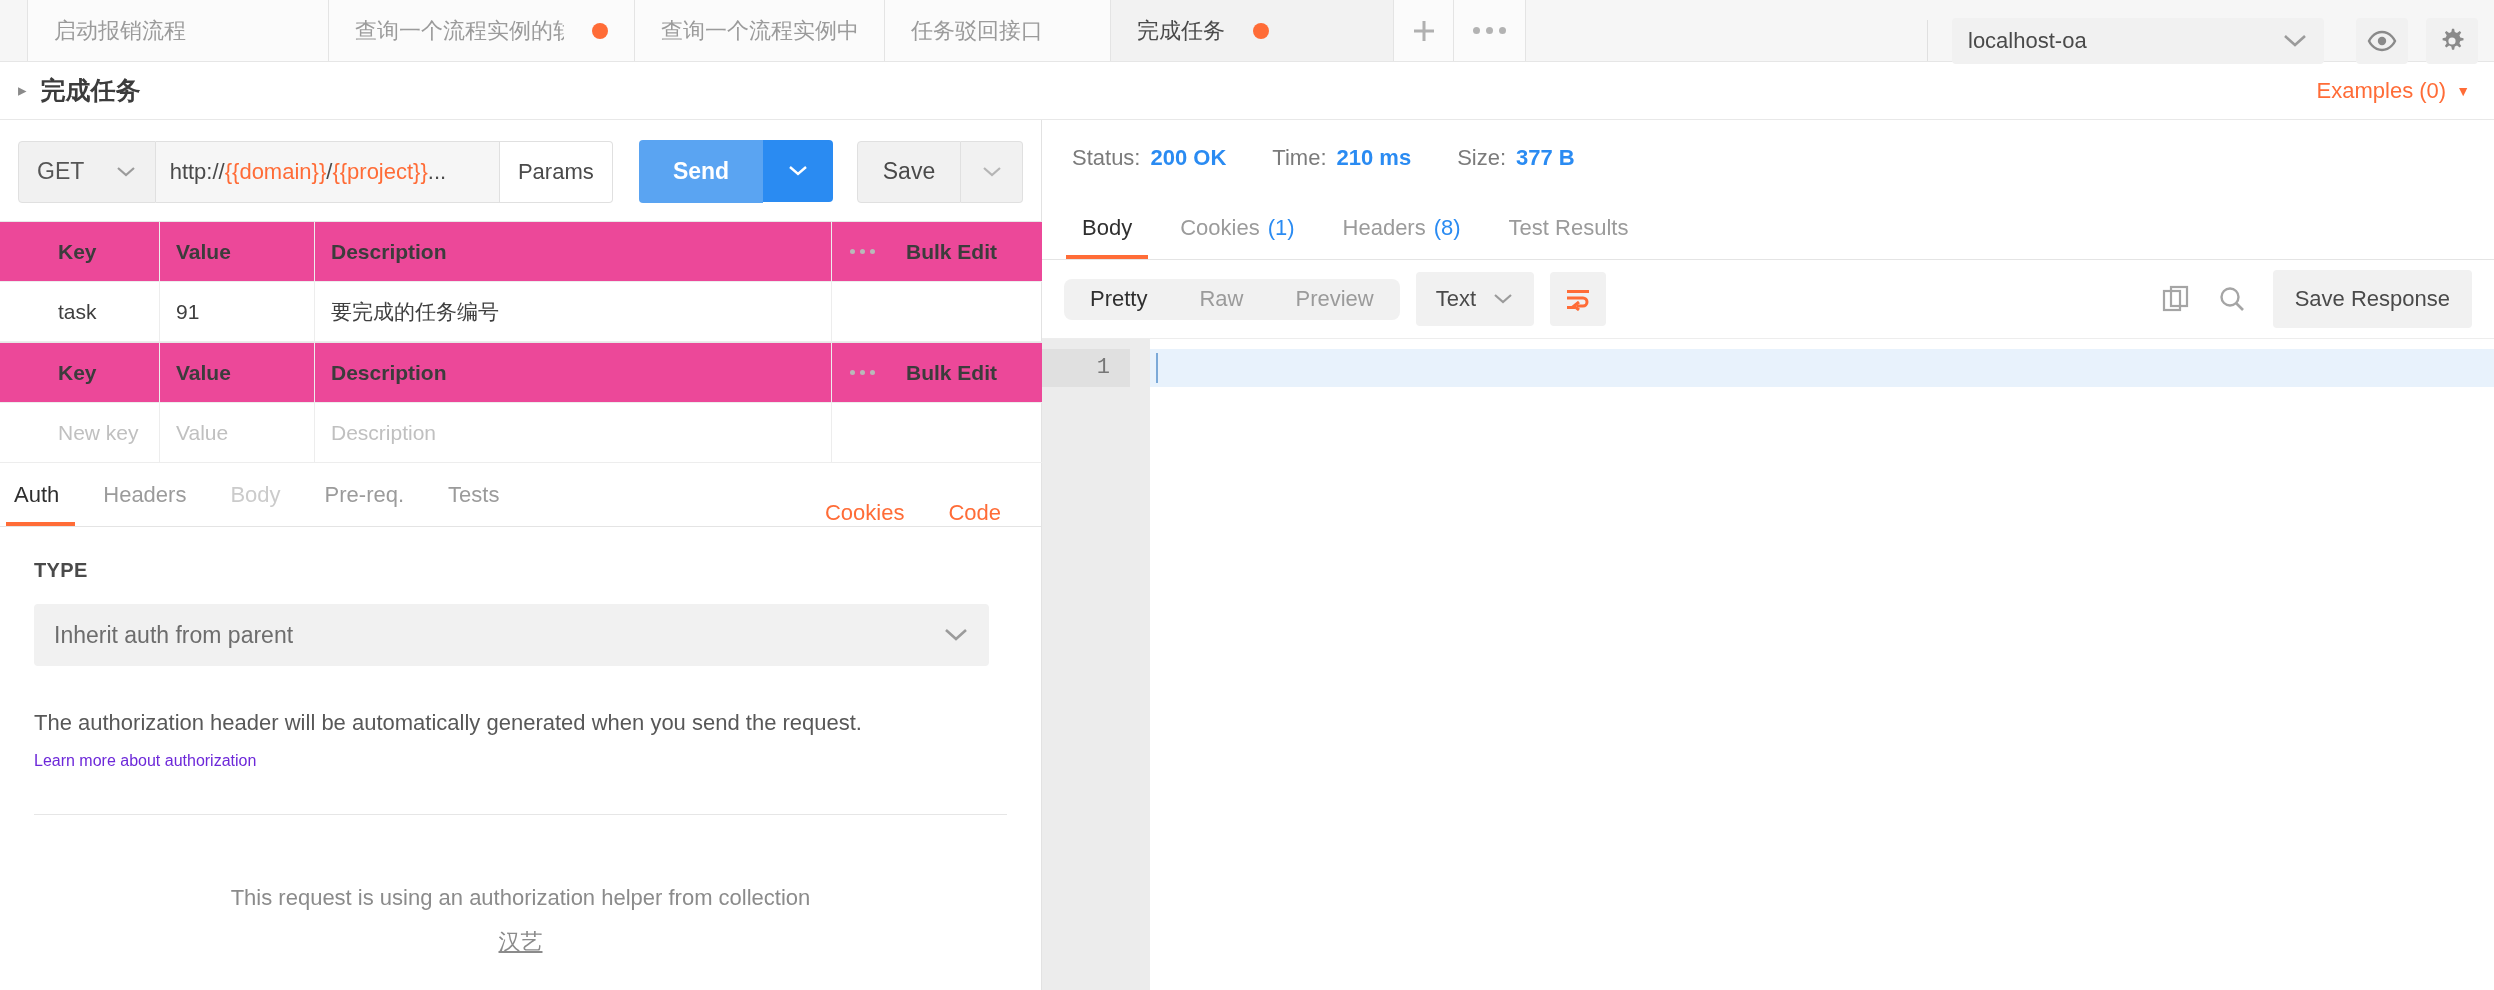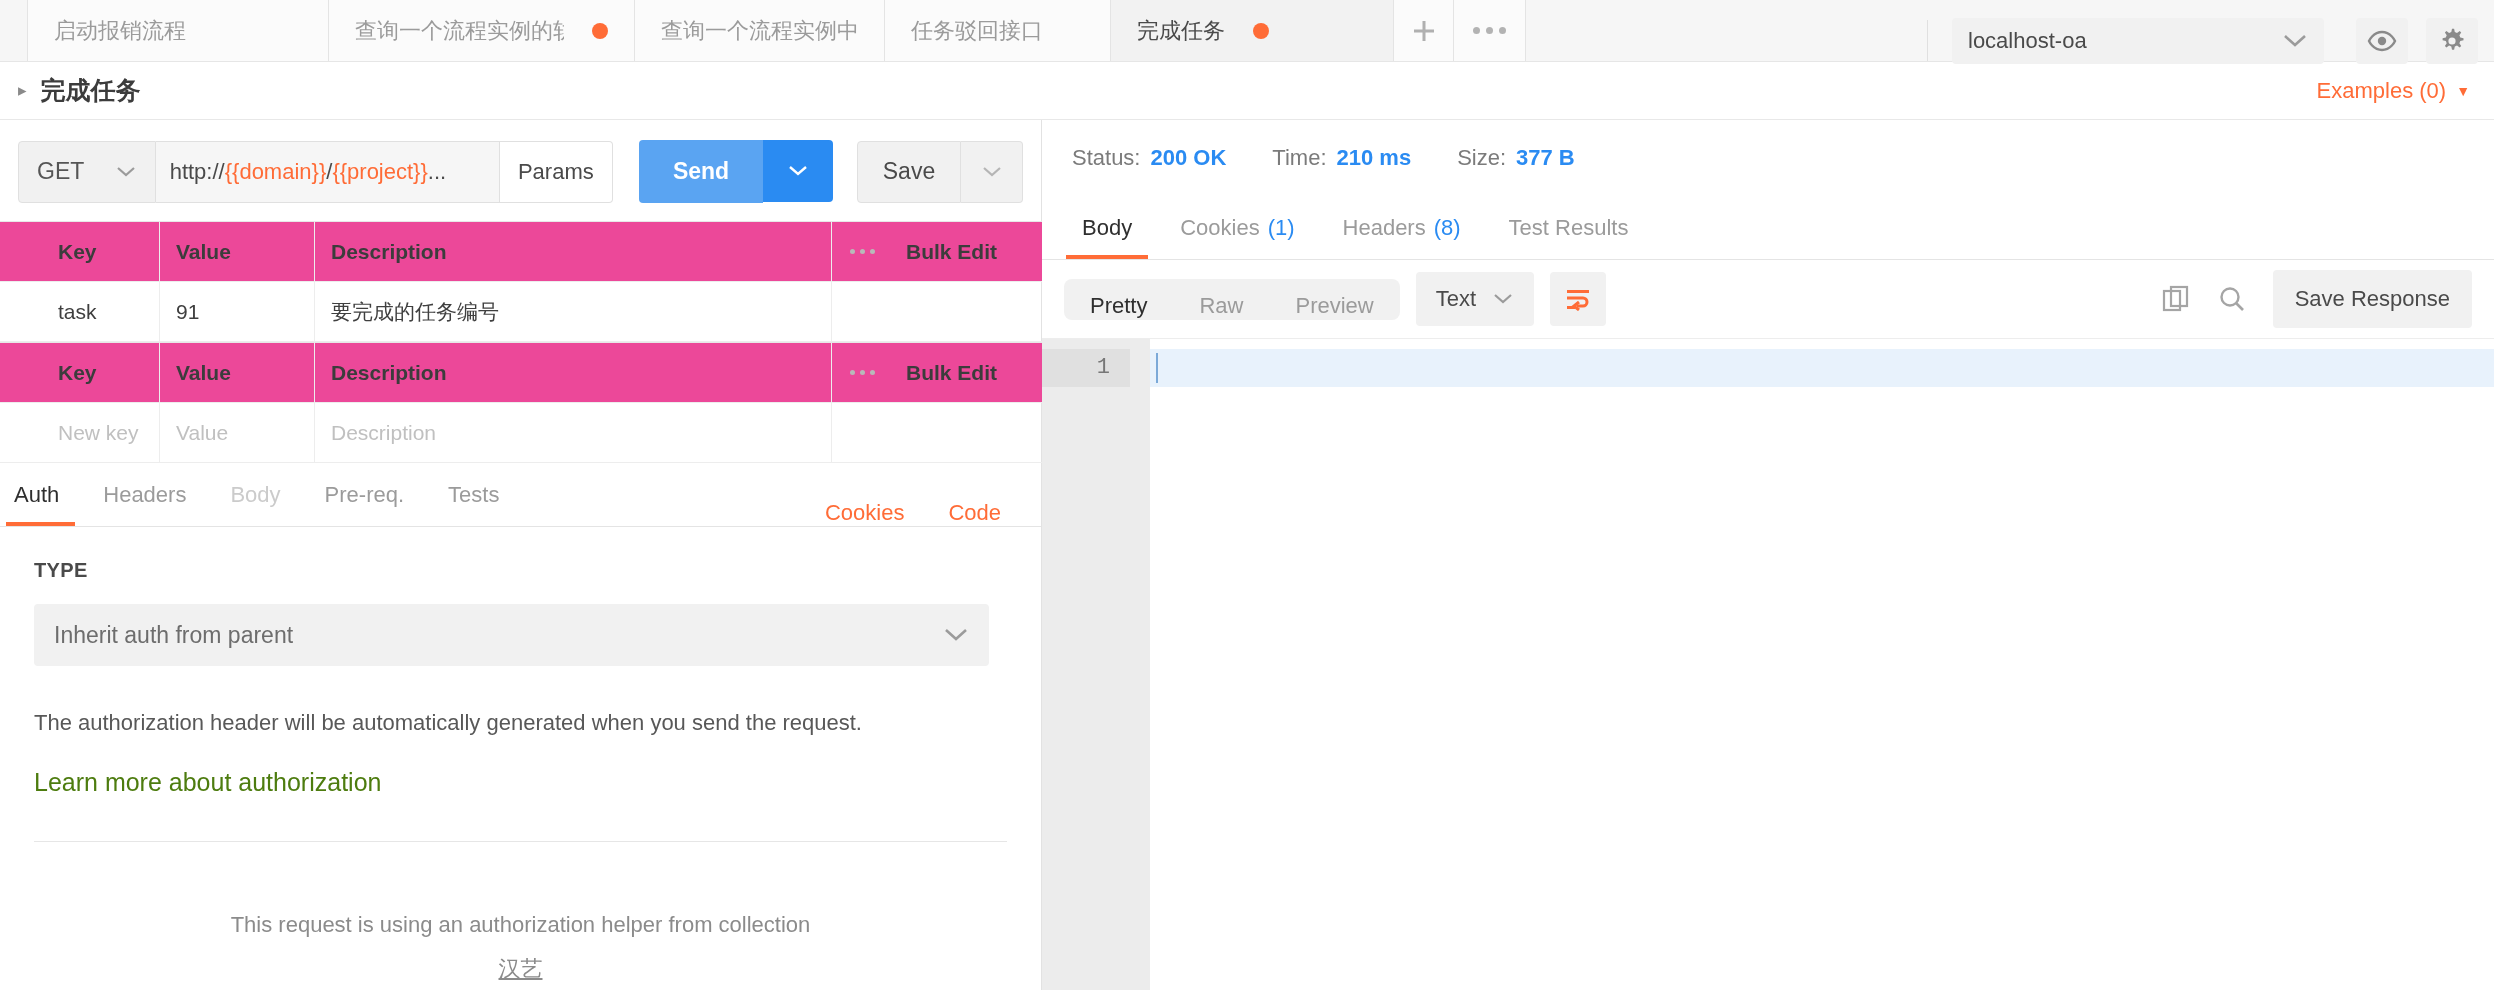--- a/index.html
+++ b/index.html
@@ -209,21 +209,21 @@
   .authbody { padding: 32px 34px 0 34px; }
   .type-label { font-size: 20px; font-weight: bold; color: #4a4a4a; letter-spacing: .4px; }
   .type-select {
     margin-top: 22px; width: 955px; height: 62px;
     background: #f1f1f1; border-radius: 4px;
     display: flex; align-items: center; justify-content: space-between;
     padding: 0 20px; cursor: pointer;
   }
   .type-select .ts-label { font-size: 23px; color: #6d6d6d; }
   .auth-note { margin-top: 44px; font-size: 22px; color: #585858; }
-  .auth-link { margin-top: 32px; font-size: 25px; color: #4d7c0f; cursor: pointer; }
+  .auth-link { margin-top: 16px; font-size: 16px; color: #6d28d9; cursor: pointer; }
   .auth-divider { margin-top: 44px; border-top: 1px solid #e6e6e6; }
   .helper-block { padding-top: 70px; text-align: center; }
   .helper-text { font-size: 22px; color: #8b8b8b; }
   .helper-coll {
     font-size: 22px; color: #8b8b8b; text-decoration: underline;
     margin-top: 16px; display: inline-block; cursor: pointer;
   }
   .helper-dot { margin-top: 20px; font-size: 20px; color: #9a9a9a; }
 
   
@@ -246,21 +246,21 @@
   .rsptab.active:after {
     content: ""; position: absolute; left: 8px; right: 8px; bottom: 0;
     height: 4px; background: #ff6c37;
   }
   .rsptab .cnt { color: #2a8bf2; }
   .viewbar {
     height: 78px; min-height: 78px; display: flex; align-items: center;
     padding: 0 22px 0 22px; gap: 16px;
   }
   .seg-group {
-    display: flex; background: #f1f1f1; border-radius: 8px; height: 41px; align-items: flex-start;
+    display: flex; background: #f1f1f1; border-radius: 8px; height: 41px; align-items: center;
   }
   .seg-item {
     padding: 0 26px; height: 54px; display: flex; align-items: center;
     font-size: 22px; color: #9b9b9b; cursor: pointer;
   }
   .seg-item.active { color: #2f2f2f; }
   .text-select {
     height: 54px; background: #f1f1f1; border-radius: 4px;
     display: flex; align-items: center; gap: 16px; padding: 0 20px; cursor: pointer;
   }

